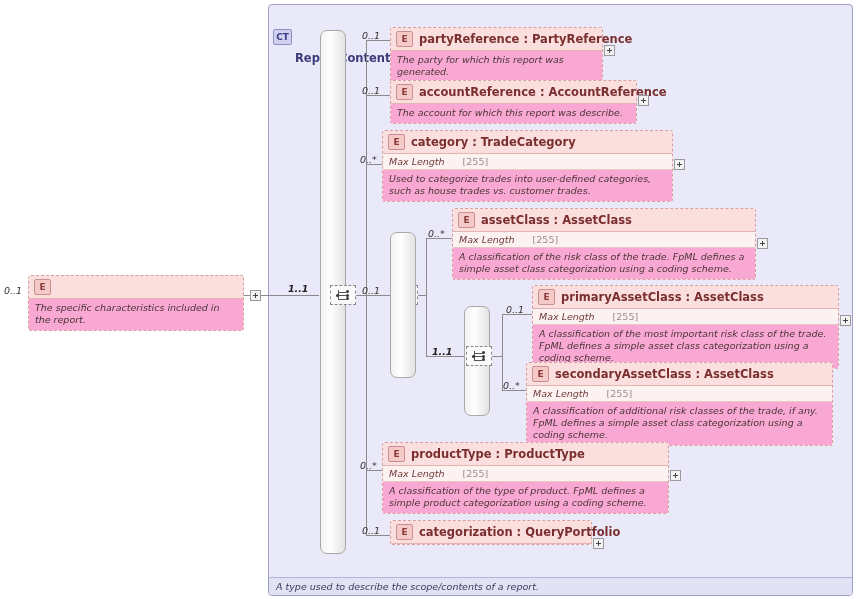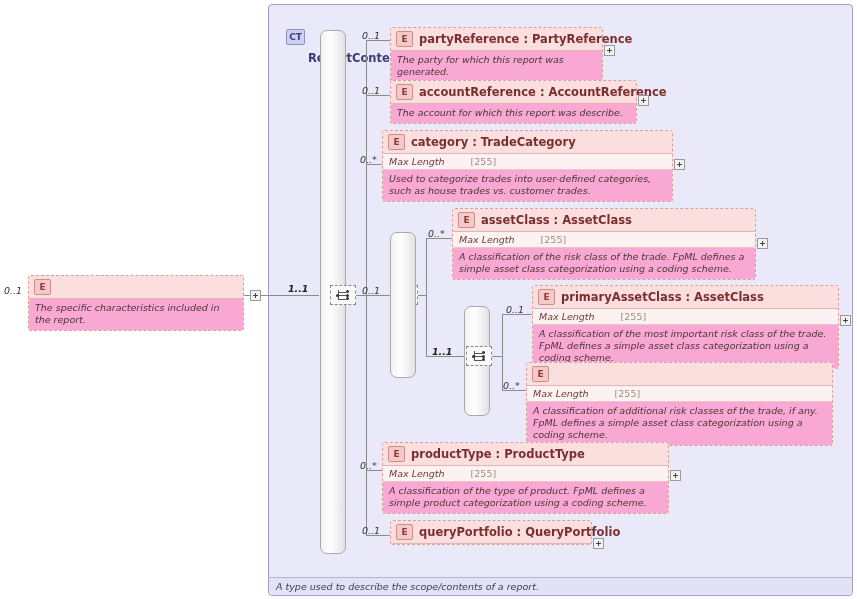--- a/index.html
+++ b/index.html
@@ -56,21 +56,21 @@
   }
   .node-title {
     font-size: 11.5px;
     color: #7a2e2e;
     font-weight: bold;
     white-space: nowrap;
   }
   .facet-row {
     display: flex;
     align-items: center;
-    gap: 26px;
+    gap: 18px;
     padding: 2px 6px;
     border-bottom: 1px solid #e8c6c6;
     background: #fdf2f2;
   }
   .facet-name {
     font-size: 9.5px;
     font-style: italic;
     color: #6f3a3a;
   }
   .facet-value {
@@ -107,21 +107,21 @@
     position: absolute;
     box-sizing: border-box;
     background: #e9e9f9;
     border: 1px solid #9f9fcc;
     border-radius: 4px;
   }
   .ct-head {
     display: flex;
     align-items: center;
     gap: 3px;
-    padding: 3px 17px;
+    padding: 3px 4px;
     position: absolute;
     top: 0; left: 0;
   }
   .ct-badge {
     display: inline-flex;
     align-items: center;
     justify-content: center;
     width: 17px;
     height: 14px;
     font-size: 9px;
@@ -337,20 +337,21 @@
     </div>
     <div class="node-doc">A classification of the most important risk class of the trade. FpML defines a simple asset class categorization using a coding scheme.</div>
   </div>
   <div class="plus-btn" style="left:840px; top:315px;"></div>
 
   <div class="ln h" style="left:502px; top:390px; width:24px;"></div>
   <div class="card" style="left:503px; top:380px;">0..*</div>
   <div class="node dashed" style="left:526px; top:362px; width:307px;">
     <div class="node-head">
       <span class="e-badge">E</span>
+      <span class="node-title">secondaryAssetClass : AssetClass</span>
     </div>
     <div class="facet-row">
       <span class="facet-name">Max Length</span>
       <span class="facet-value">[255]</span>
     </div>
     <div class="node-doc">A classification of additional risk classes of the trade, if any. FpML defines a simple asset class categorization using a coding scheme.</div>
   </div>
 
   <div class="ln h" style="left:366px; top:470px; width:16px;"></div>
   <div class="card" style="left:360px; top:460px;">0..*</div>
@@ -365,18 +366,18 @@
     </div>
     <div class="node-doc">A classification of the type of product. FpML defines a simple product categorization using a coding scheme.</div>
   </div>
   <div class="plus-btn" style="left:670px; top:470px;"></div>
 
   <div class="ln h" style="left:366px; top:535px; width:24px;"></div>
   <div class="card" style="left:362px; top:525px;">0..1</div>
   <div class="node dashed" style="left:390px; top:520px; width:202px;">
     <div class="node-head">
       <span class="e-badge">E</span>
-      <span class="node-title">queryPortfolio : QueryPortfolio</span>
+      <span class="node-title">categorization : QueryPortfolio</span>
     </div>
   </div>
   <div class="plus-btn" style="left:593px; top:538px;"></div>
 
 </div>
 
 </body></html>

